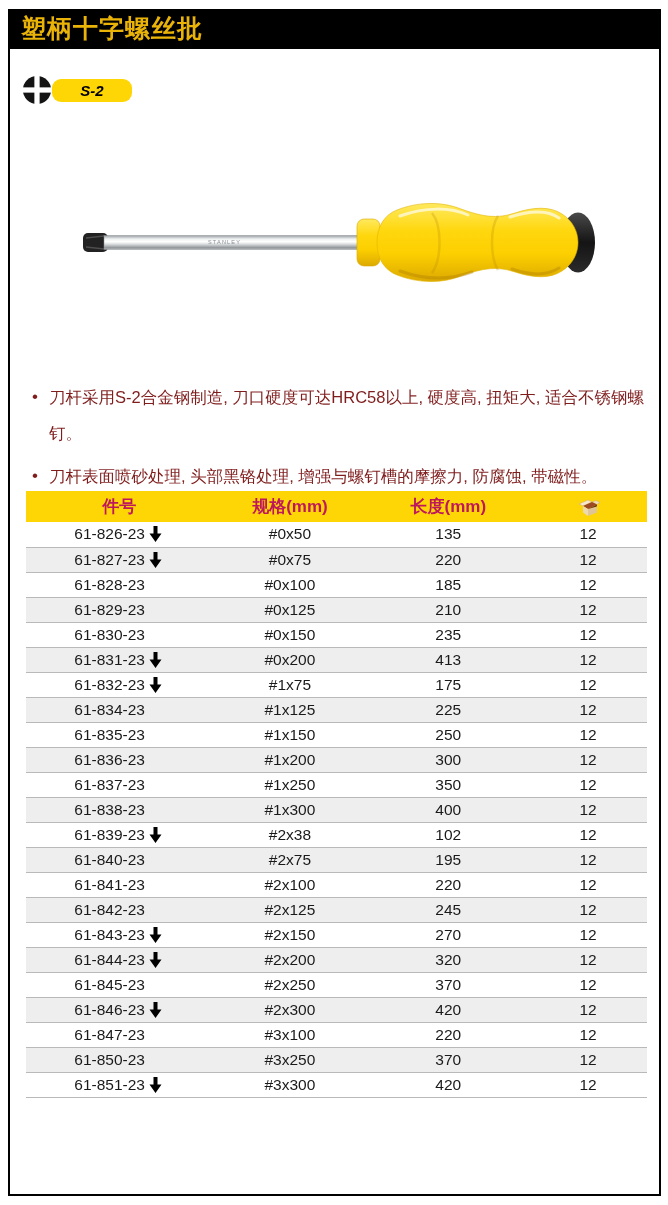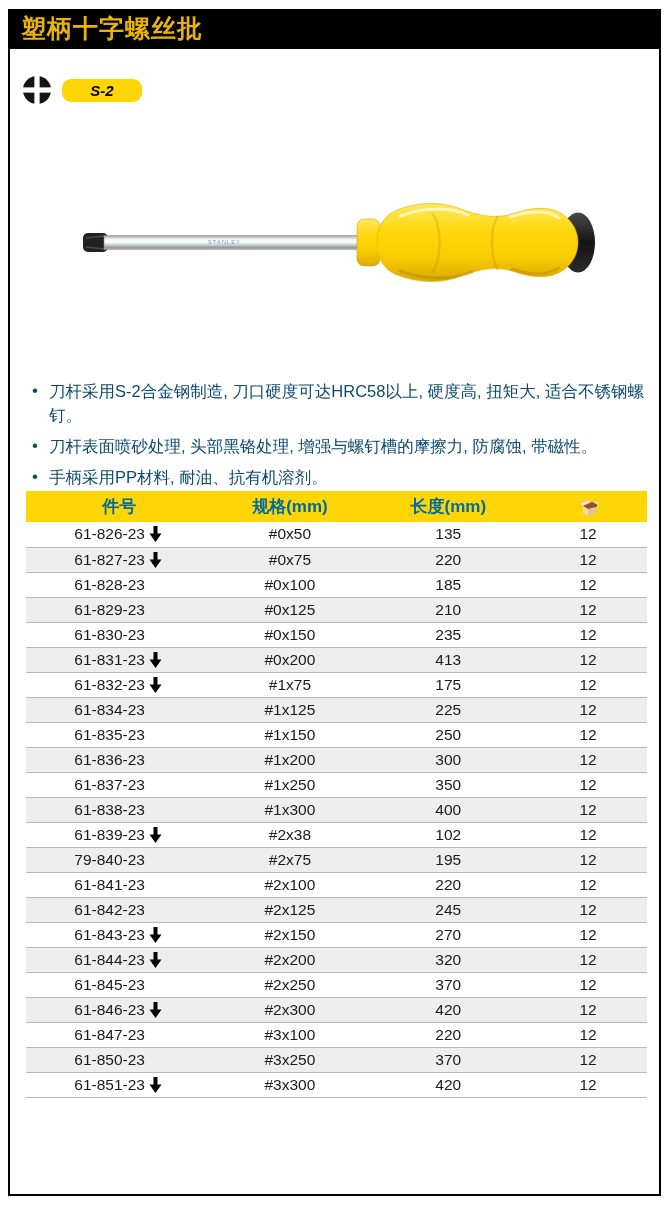--- a/index.html
+++ b/index.html
@@ -10,39 +10,39 @@
   
   .titlebar { background:#000; height:39px; display:flex; align-items:center;
               padding-left:13px; }
   .titlebar h1 { color:#eab308; font-size:25px; font-weight:bold; letter-spacing:1px; }
 
   
   .content { border:2px solid #000; border-top:1px solid #000;
              height:1148px; background:#fff; position:relative; overflow:hidden; }
 
   
-  .badge-row { position:absolute; left:12px; top:26px; display:flex; align-items:center; gap:10px; height:30px; }
+  .badge-row { position:absolute; left:12px; top:26px; display:flex; align-items:center; height:30px; }
   .s2-badge { background:#ffd605; border-radius:9px; width:80px; height:23px;
               display:flex; align-items:center; justify-content:center; }
   .s2-badge span { font-style:italic; font-weight:bold; font-size:15px; color:#000; }
 
   
   .product { position:absolute; left:70px; top:140px; width:520px; height:112px; }
 
   
   .features { position:absolute; left:22px; top:330px; width:615px; list-style:none; }
-  .features li { position:relative; padding-left:17px; font-size:16.5px; line-height:24px;
-                 margin-bottom:7px; color:#0c4a6e; }
+  .features li { position:relative; padding-left:17px; font-size:16.5px; line-height:36px;
+                 margin-bottom:7px; color:#7f1d1d; }
   .features li::before { content:"•"; position:absolute; left:0; top:0; font-size:17px; }
 
   
   .parts-table { position:absolute; left:16px; top:442px; width:621px;
                  border-collapse:collapse; table-layout:fixed; }
   .parts-table th { background:#ffd605; height:31px; font-size:17px; font-weight:bold;
-                    text-align:center; vertical-align:middle; color:#0369a1; }
+                    text-align:center; vertical-align:middle; color:#be185d; }
   .parts-table col.c1 { width:30%; } .parts-table col.c2 { width:25%; }
   .parts-table col.c3 { width:26%; } .parts-table col.c4 { width:19%; }
   .parts-table td { height:25px; font-size:15.5px; text-align:center; vertical-align:middle;
                     border-bottom:1px solid #b9b9b9; color:#1a1a1a; }
   .parts-table tbody tr:nth-child(even) { background:#eeeeee; }
   .parts-table tbody tr:nth-child(odd)  { background:#ffffff; }
   .part-wrap { display:inline-flex; align-items:center; justify-content:flex-start; }
   .arrow-slot { width:19px; height:16px; display:inline-flex; align-items:center;
                 justify-content:flex-start; padding-left:4px; }
   .arrow-slot svg { display:block; }
@@ -287,21 +287,21 @@
     <path d="M4.5 0 h4 v7.5 h4 L6.5 16 L0.5 7.5 h4 Z" fill="#000"></path>
   </svg>
 </span>
               </span></td>
             <td>#2x38</td>
             <td>102</td>
             <td>12</td>
           </tr>
           <tr>
             <td><span class="part-wrap">
-                <span>79-840-23</span>
+                <span>61-840-23</span>
                 <span class="arrow-slot"></span>
               </span></td>
             <td>#2x75</td>
             <td>195</td>
             <td>12</td>
           </tr>
           <tr>
             <td><span class="part-wrap">
                 <span>61-841-23</span>
                 <span class="arrow-slot"></span>

